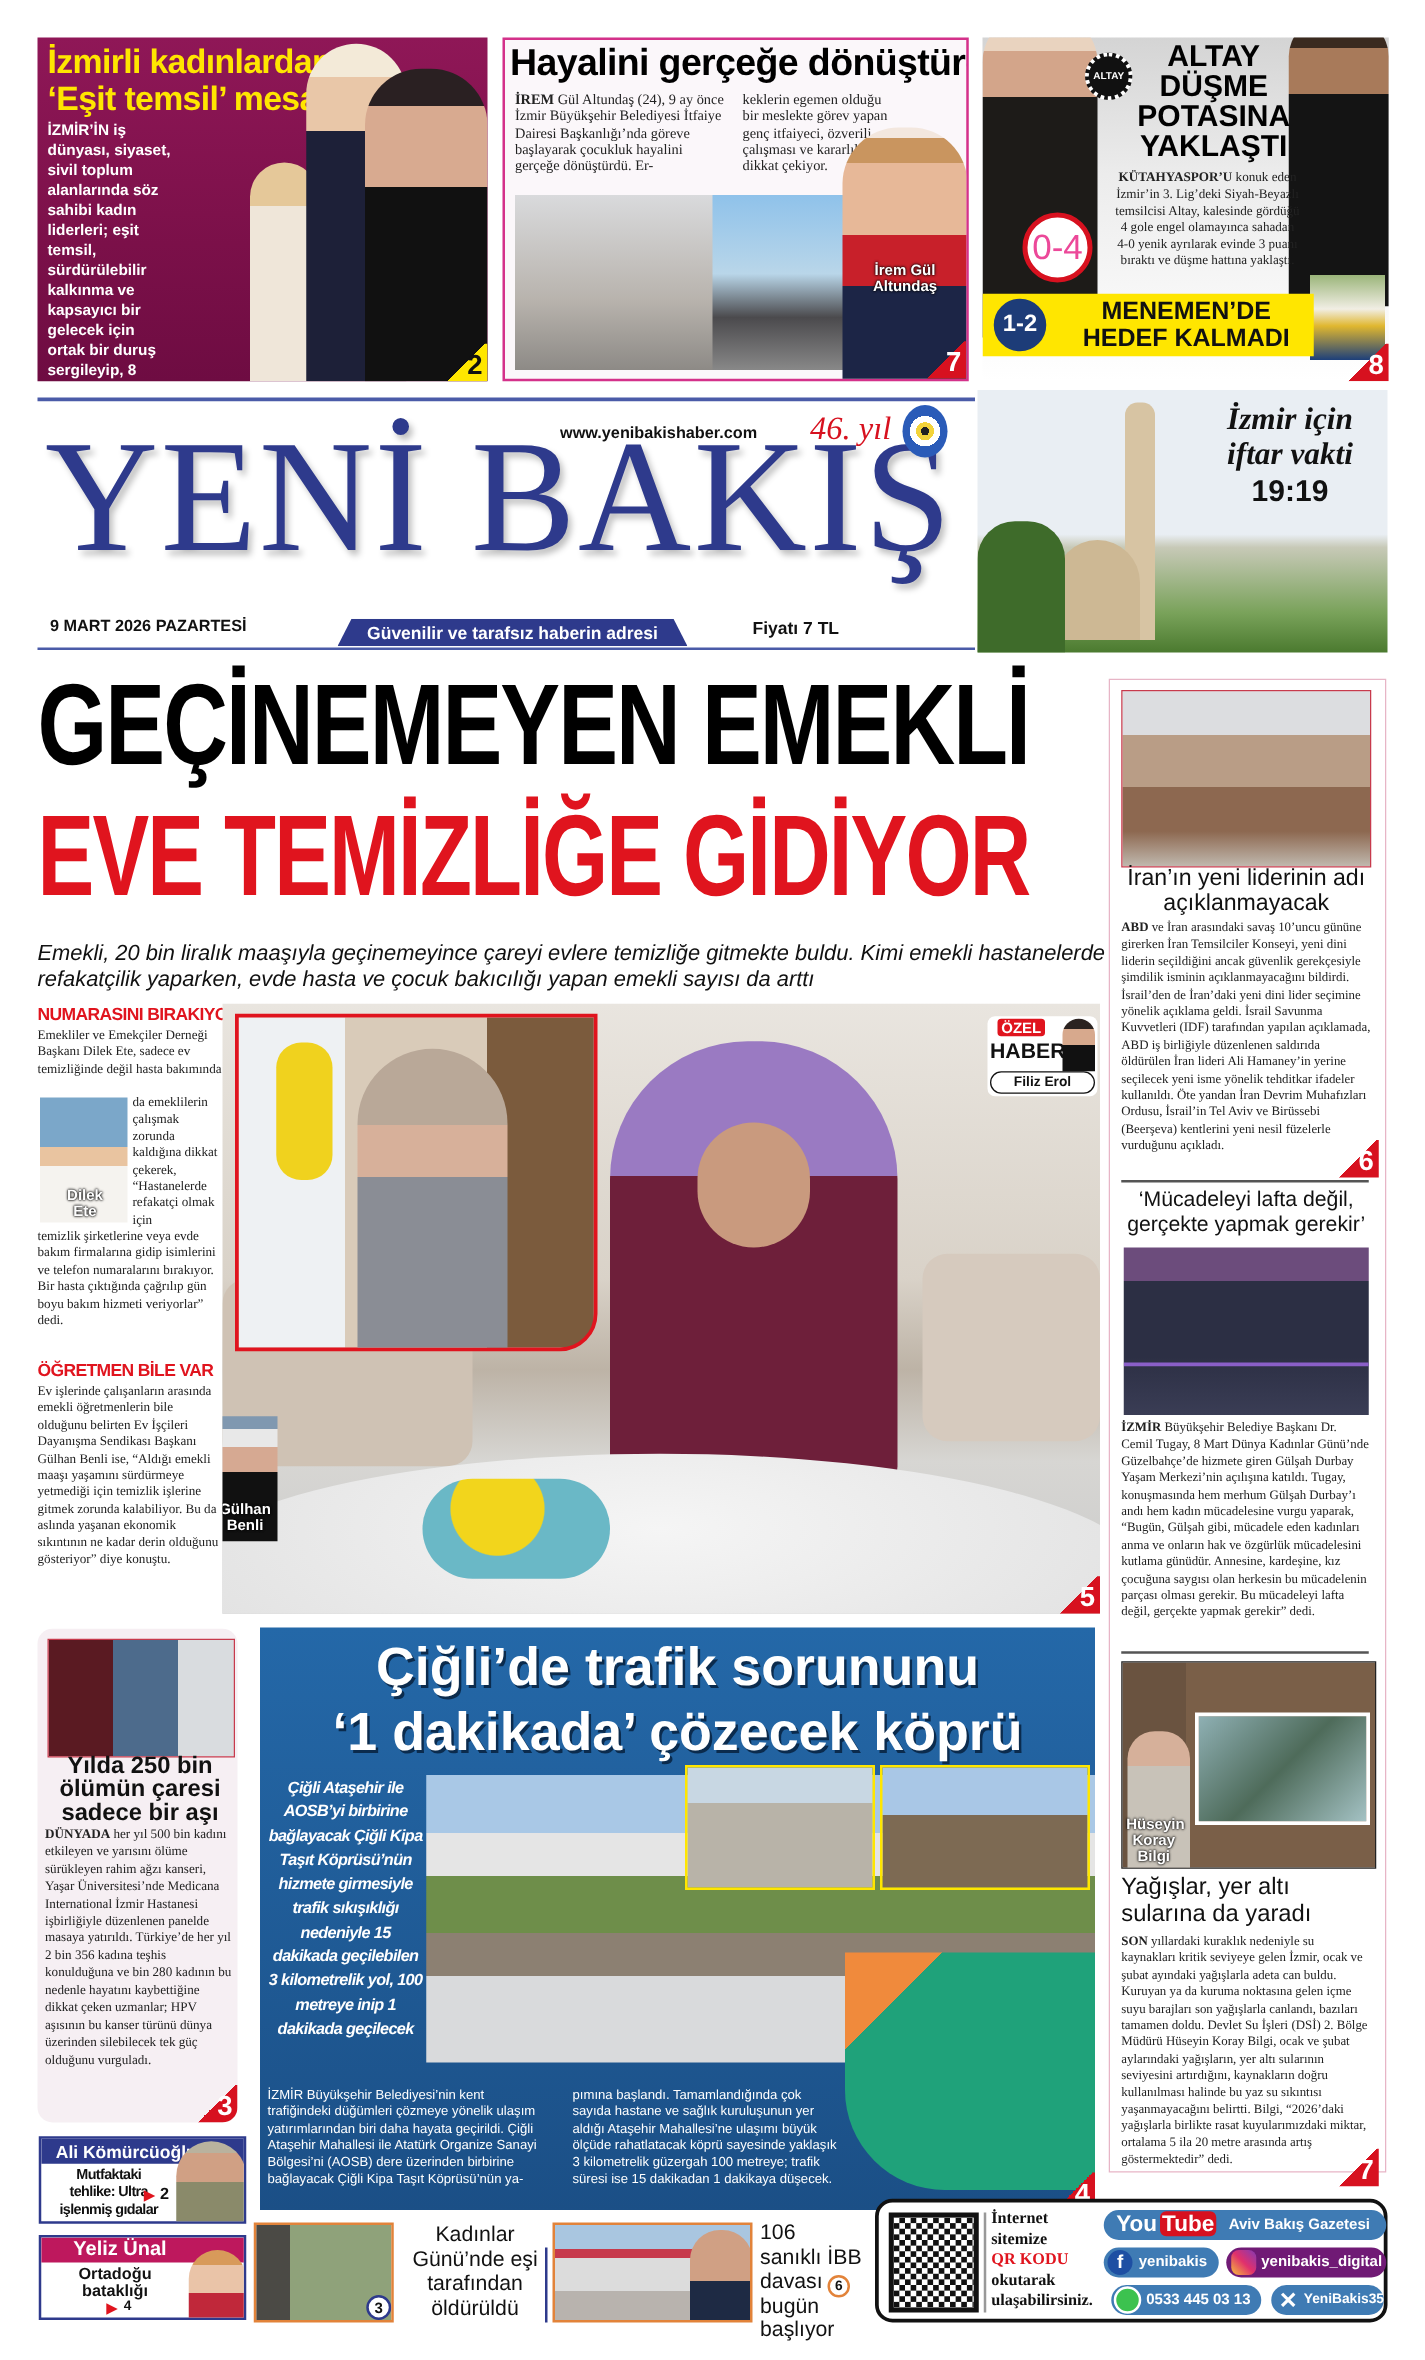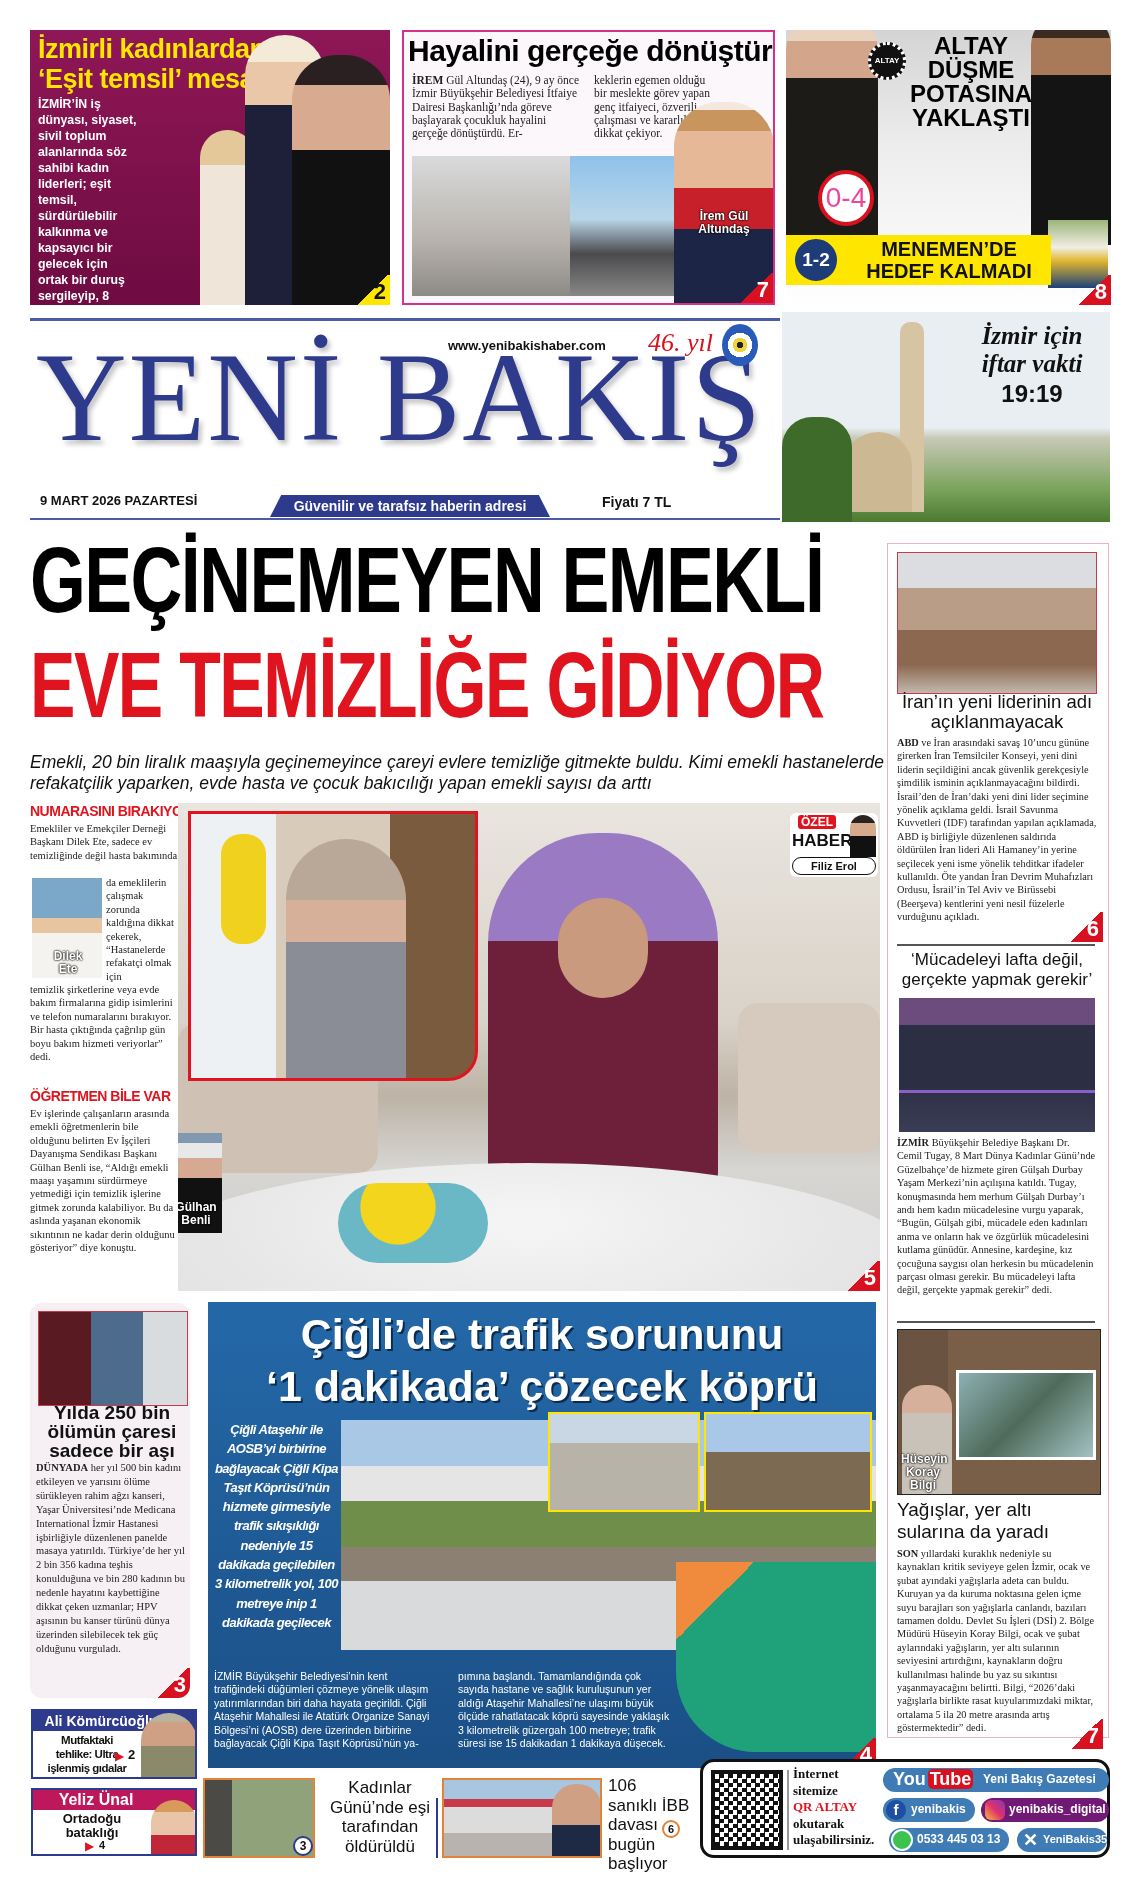--- a/index.html
+++ b/index.html
@@ -55,20 +55,24 @@
 <div class="abs" style="left:786px;top:30px;width:325px;height:275px;background:linear-gradient(180deg,#d4d4d4,#ececec 40%,#fff);overflow:hidden;">
   <div class="photo" style="left:0;top:-20px;width:92px;height:260px;background:linear-gradient(180deg,#e9d3bf 0 12%,#d3a58a 12% 26%,#1d1b18 26%);border-radius:40px 40px 0 0;"></div>
   <div class="photo" style="left:245px;top:-15px;width:80px;height:230px;background:linear-gradient(180deg,#3a2a1f 0 10%,#a87a5a 10% 26%,#141414 26%);border-radius:30px 30px 0 0;"></div>
   <div class="abs" style="left:82px;top:12px;width:38px;height:38px;border-radius:50%;background:#111;border:3px dotted #fff;color:#fff;font-size:8px;font-weight:bold;text-align:center;line-height:32px;">ALTAY</div>
   <div class="abs" style="left:110px;top:4px;width:150px;text-align:center;font-weight:900;font-size:24px;line-height:24px;color:#000;">
     <div>ALTAY</div>
     <div>DÜŞME</div>
     <div>POTASINA</div>
     <div>YAKLAŞTI</div>
   </div>
+  <div class="abs col-text" style="left:105px;top:106px;width:150px;font-size:10.5px;line-height:13.3px;text-align:center;">
+    <span class="bold">KÜTAHYASPOR’U</span>
+    <span>konuk eden İzmir’in 3. Lig’deki Siyah-Beyazlı temsilcisi Altay, kalesinde gördüğü 4 gole engel olamayınca sahadan 4-0 yenik ayrılarak evinde 3 puanı bıraktı ve düşme hattına yaklaştı.</span>
+  </div>
   <div class="abs" style="left:32px;top:140px;width:56px;height:56px;border-radius:50%;background:#fff;border:4px solid #d7111f;font-weight:400;font-size:28px;line-height:48px;text-align:center;color:#ec4899;">0-4</div>
   <div class="photo" style="left:262px;top:190px;width:60px;height:68px;background:linear-gradient(180deg,#9bb57a,#f1eee4 40%,#e0b72f 60%,#1d3f7a);"></div>
   <div class="abs" style="left:0;top:205px;width:265px;height:50px;background:#ffe600;"></div>
   <div class="abs" style="left:6px;top:206px;width:48px;height:48px;border-radius:50%;background:#1d3c78;border:3px solid #ffe600;color:#fff;font-weight:900;font-size:19px;line-height:42px;text-align:center;">1-2</div>
   <div class="abs" style="left:58px;top:208px;width:210px;text-align:center;font-weight:900;font-size:20px;line-height:22px;color:#111;">
     <div>MENEMEN’DE</div>
     <div>HEDEF KALMADI</div>
   </div>
   <div class="pagebadge">
       <span>8</span>
@@ -238,29 +242,29 @@
   </div>
   <div class="abs" style="left:222px;top:44px;width:18px;height:18px;border-radius:50%;border:2px solid #e2833a;text-align:center;font-weight:bold;font-size:11px;line-height:14px;background:#fff;">6</div>
 </div>
 
 <div class="abs" style="left:700px;top:1759px;width:410px;height:99px;border:3px solid #111;border-radius:14px;background:#fff;">
   <div class="abs" style="left:8px;top:8px;width:72px;height:80px;background:repeating-conic-gradient(#111 0 25%,#fff 0 50%) 0 0/9px 9px;border:4px solid #111;"></div>
   <div class="abs" style="left:84px;top:8px;width:2px;height:80px;background:#999;"></div>
   <div class="abs serif" style="left:90px;top:4px;width:100px;font-weight:bold;font-size:13px;line-height:16.5px;color:#111;">
     <div>İnternet</div>
     <div>sitemize</div>
-    <div style="color:#e0141e;">QR ALTAY</div>
+    <div style="color:#e0141e;">QR KODU</div>
     <div>okutarak</div>
     <div>ulaşabilirsiniz.</div>
   </div>
   <div class="abs" style="left:180px;top:6px;width:226px;height:24px;background:#3f7bb4;border-radius:12px;">
     <span class="abs" style="left:10px;top:1px;color:#fff;font-weight:900;font-size:18px;">
       <span>You</span><span style="background:#d7111f;border-radius:5px;padding:0 2px;margin-left:2px;">Tube</span>
     </span>
-    <span class="abs" style="left:100px;top:4px;color:#fff;font-weight:bold;font-size:12px;">Yeni Bakış Gazetesi</span>
+    <span class="abs" style="left:100px;top:4px;color:#fff;font-weight:bold;font-size:12px;">Aviv Bakış Gazetesi</span>
   </div>
   <div class="abs" style="left:180px;top:36px;width:92px;height:24px;background:#3f7bb4;border-radius:12px;">
     <span class="abs" style="left:3px;top:2px;width:20px;height:20px;border-radius:50%;background:#1e4fa3;color:#fff;text-align:center;font-weight:bold;font-size:15px;line-height:20px;">f</span>
     <span class="abs" style="left:28px;top:4px;color:#fff;font-weight:bold;font-size:12px;">yenibakis</span>
   </div>
   <div class="abs" style="left:278px;top:36px;width:128px;height:24px;background:#701a75;border-radius:12px;">
     <span class="abs" style="left:4px;top:2px;width:20px;height:20px;border-radius:6px;background:linear-gradient(45deg,#f6c13a,#e1306c,#833ab4);"></span>
     <span class="abs" style="left:28px;top:4px;color:#fff;font-weight:bold;font-size:12px;">yenibakis_digital</span>
   </div>
   <div class="abs" style="left:186px;top:66px;width:120px;height:24px;background:#3f7bb4;border-radius:12px;">

